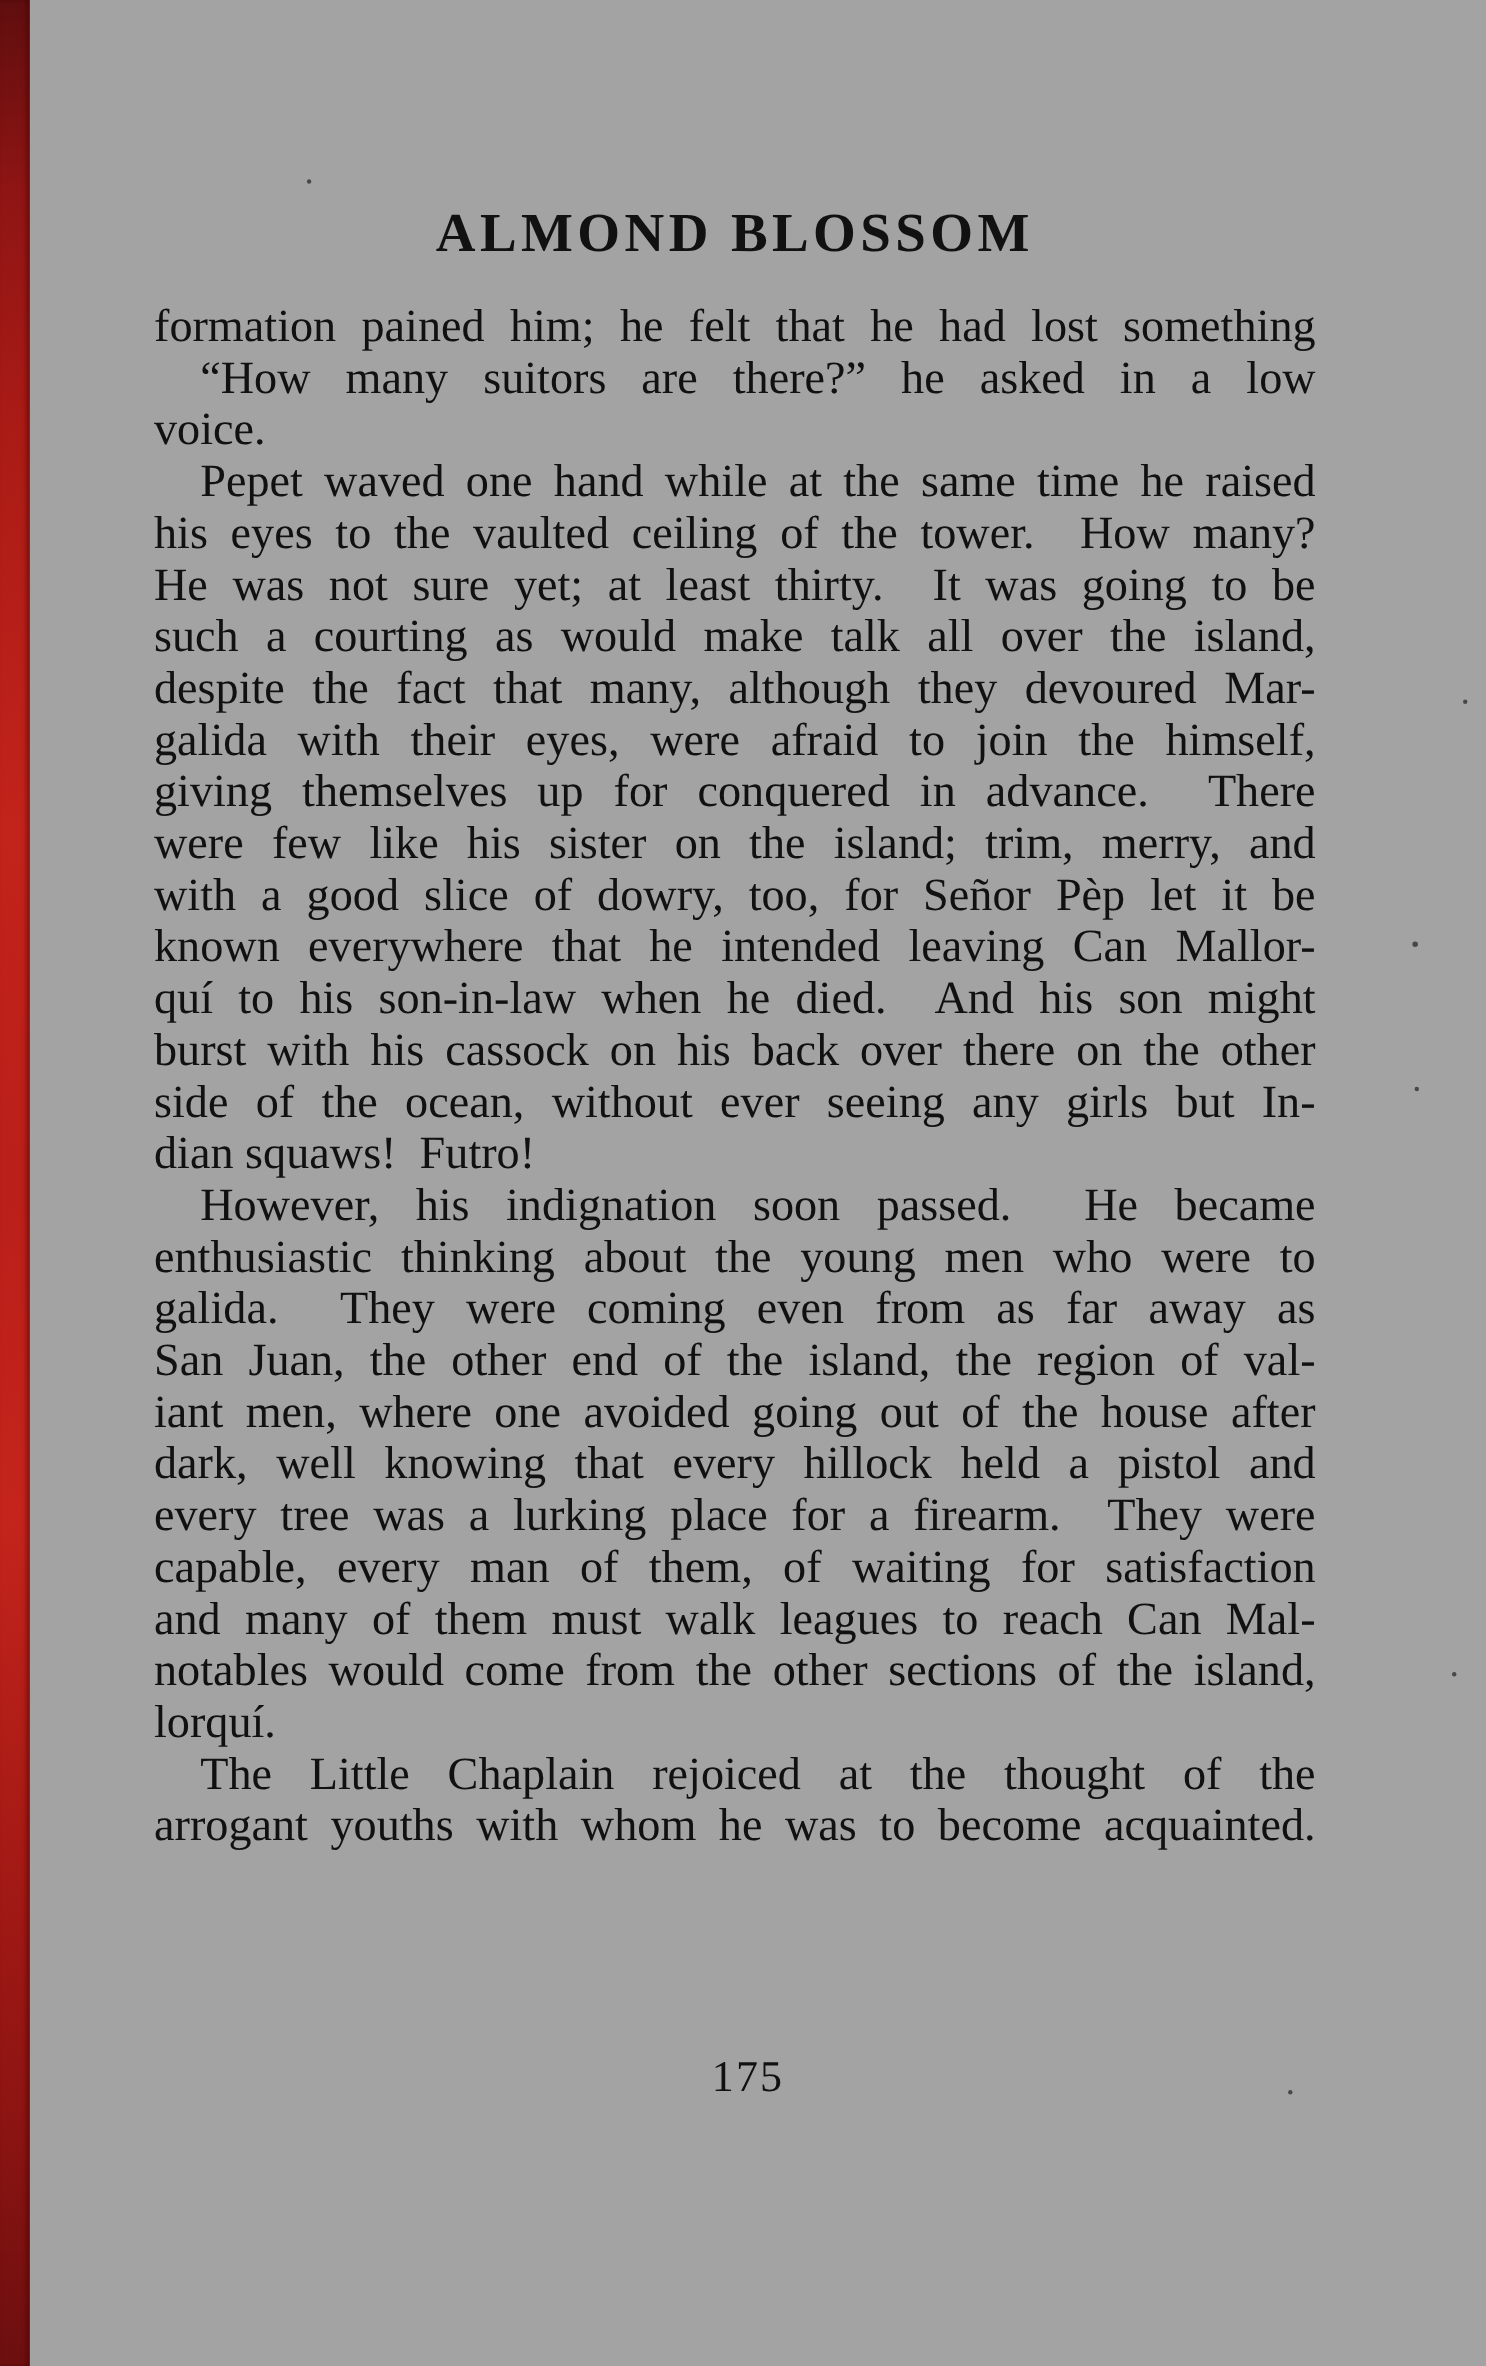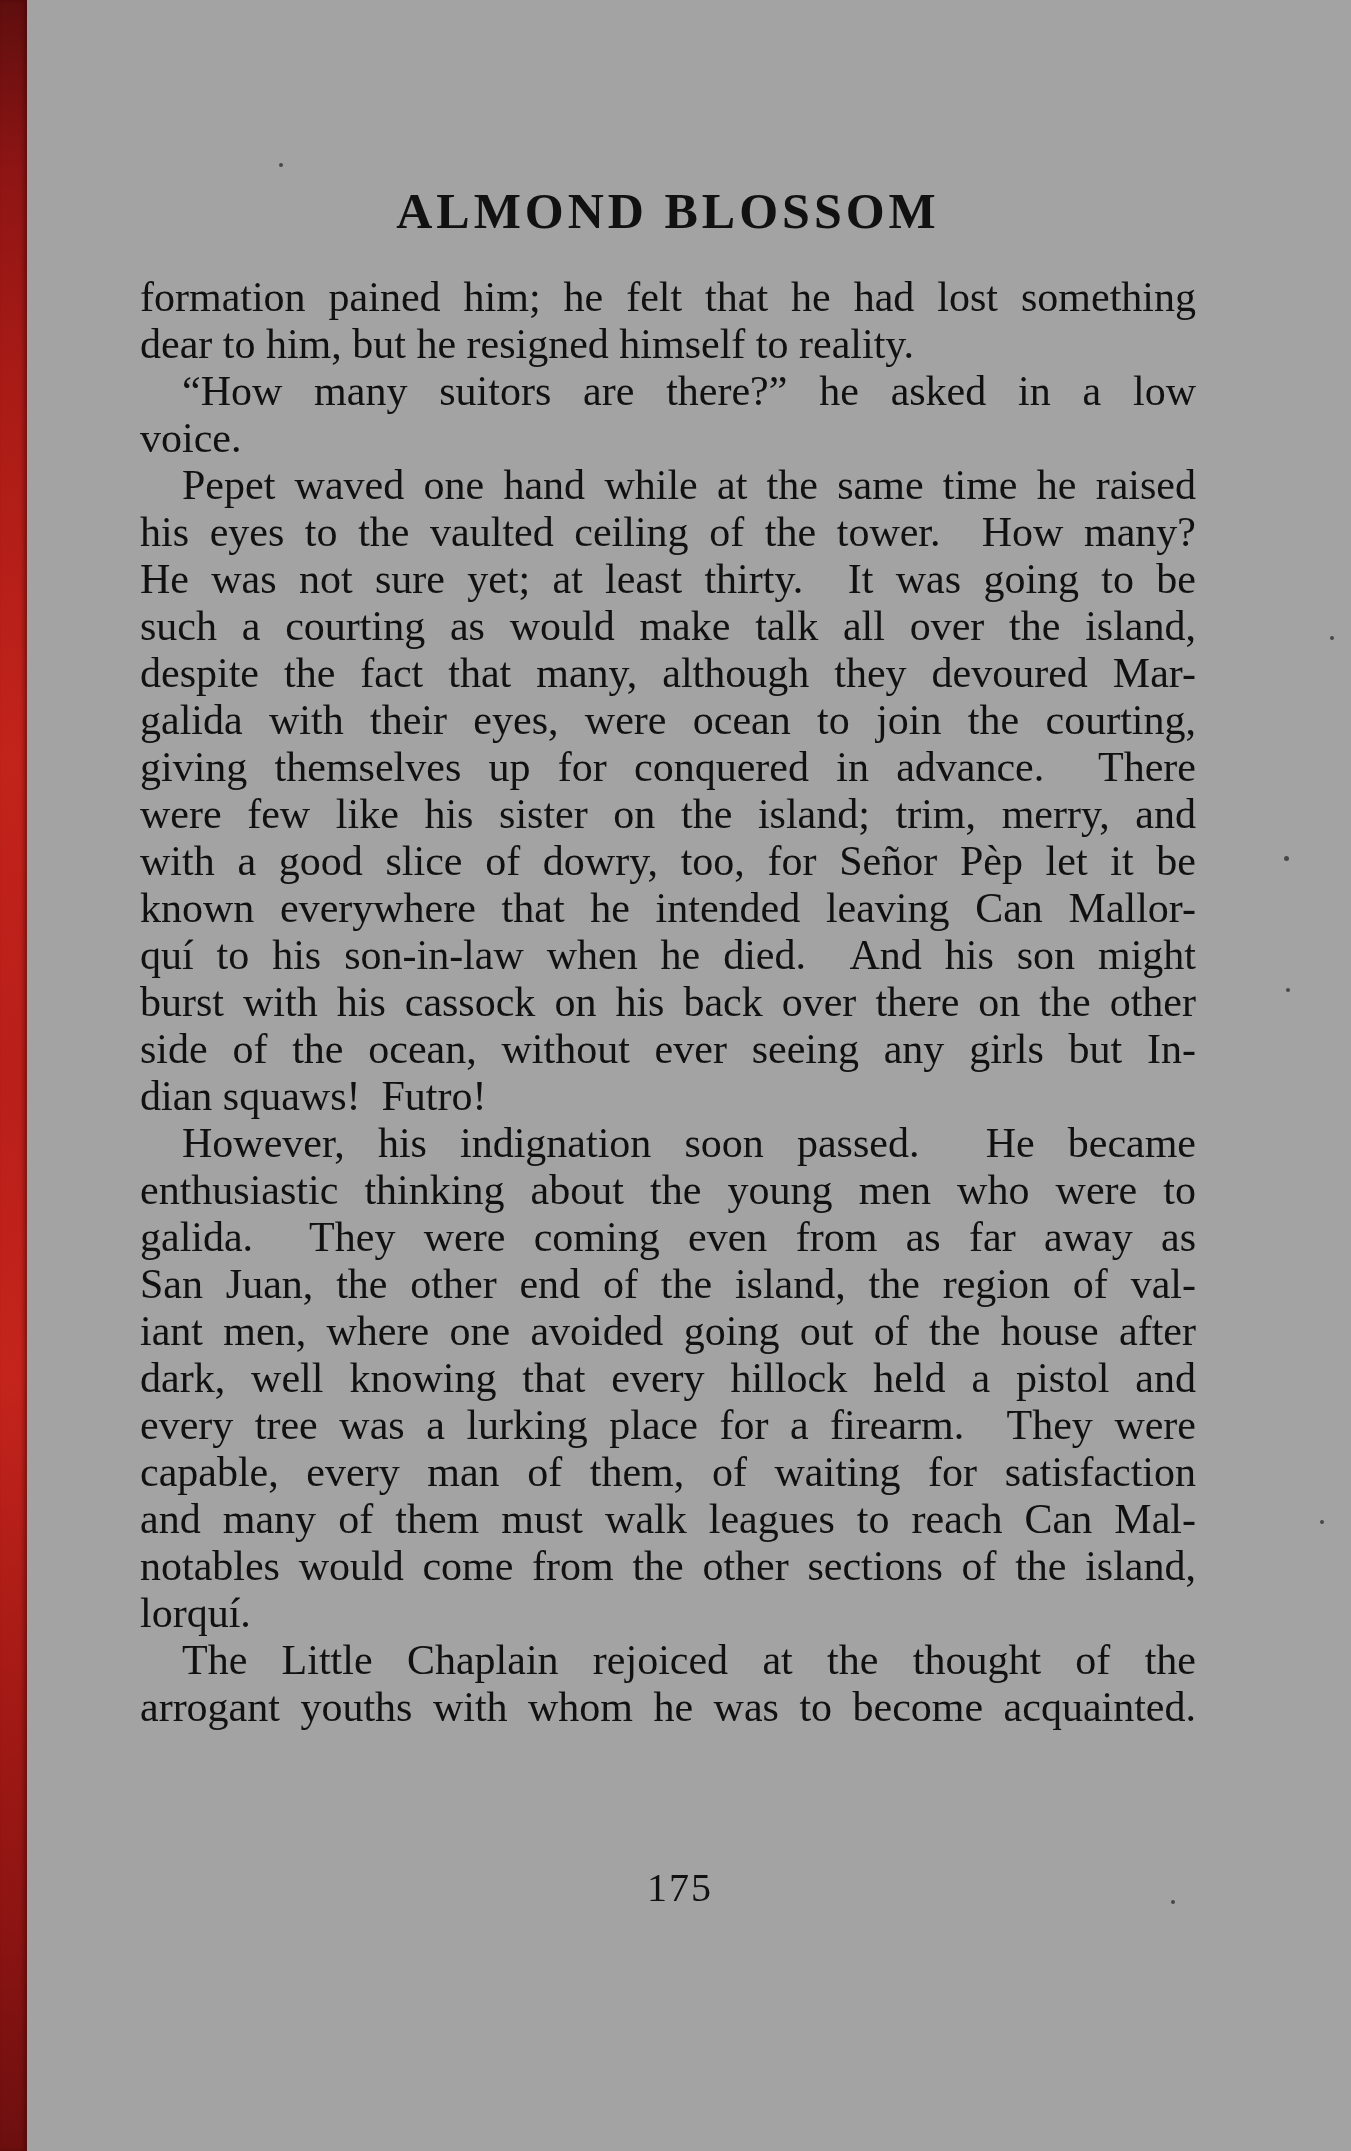--- a/index.html
+++ b/index.html
@@ -77,29 +77,28 @@
   }
 </style>
 </head>
 <body>
 
 <div class="page">
   <div class="red-edge" style="background: linear-gradient(rgb(95, 14, 14) 0%, rgb(142, 21, 20) 8%, rgb(170, 27, 22) 18%, rgb(194, 35, 27) 35%, rgb(186, 31, 25) 50%, rgb(196, 36, 28) 64%, rgb(166, 26, 21) 78%, rgb(139, 20, 18) 90%, rgb(108, 15, 15) 100%);"></div>
   <h1 class="title">ALMOND BLOSSOM</h1>
   <div class="body-text">
       <div class="line">formation pained him; he felt that he had lost something</div>
-      <div class="line end">dear to him, but he resigned himself to reality.</div>
       <div class="line indent">“How many suitors are there?” he asked in a low</div>
       <div class="line end">voice.</div>
       <div class="line indent">Pepet waved one hand while at the same time he raised</div>
       <div class="line">his eyes to the vaulted ceiling of the tower.&nbsp; How many?</div>
       <div class="line">He was not sure yet; at least thirty.&nbsp; It was going to be</div>
       <div class="line">such a courting as would make talk all over the island,</div>
       <div class="line">despite the fact that many, although they devoured Mar-</div>
-      <div class="line">galida with their eyes, were ocean to join the courting,</div>
+      <div class="line">galida with their eyes, were afraid to join the himself,</div>
       <div class="line">giving themselves up for conquered in advance.&nbsp; There</div>
       <div class="line">were few like his sister on the island; trim, merry, and</div>
       <div class="line">with a good slice of dowry, too, for Señor Pèp let it be</div>
       <div class="line">known everywhere that he intended leaving Can Mallor-</div>
       <div class="line">quí to his son-in-law when he died.&nbsp; And his son might</div>
       <div class="line">burst with his cassock on his back over there on the other</div>
       <div class="line">side of the ocean, without ever seeing any girls but In-</div>
       <div class="line end">dian squaws!&nbsp; Futro!</div>
       <div class="line indent">However, his indignation soon passed.&nbsp; He became</div>
       <div class="line">enthusiastic thinking about the young men who were to</div>

